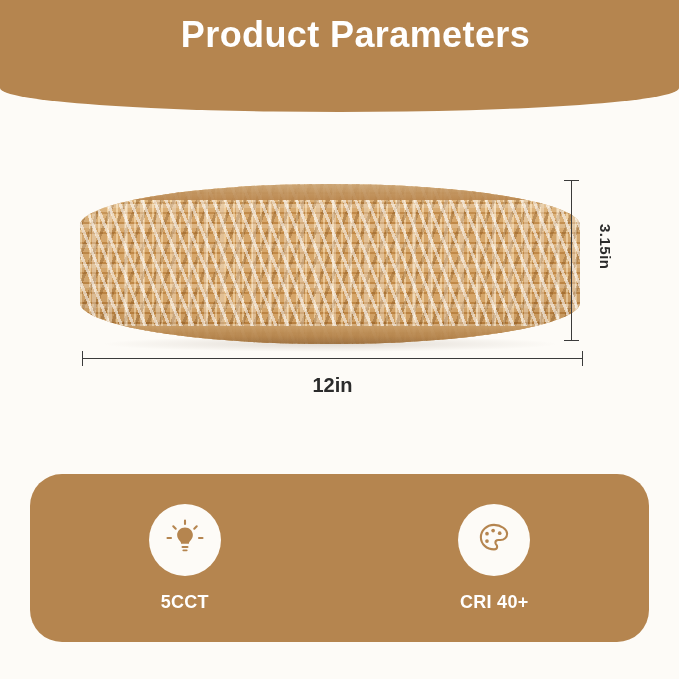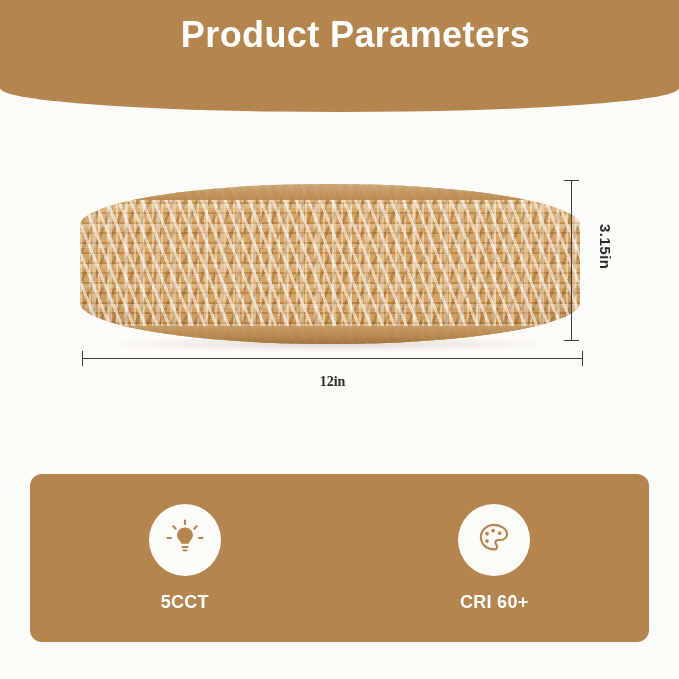--- a/index.html
+++ b/index.html
@@ -126,29 +126,29 @@
     width:1px;height:15px;
     background:#3b3b3b;
   }
   .dim-h-cap-l{left:22px;}
   .dim-h-cap-r{left:522px;}
   .dim-h-label{
     position:absolute;
     left:0;top:224px;
     width:545px;
     text-align:center;
-    font-size:14px;color:#2b2b2b;font-weight:bold;font-family:Liberation Serif, serif;
+    font-size:20px;color:#2b2b2b;font-weight:bold;
   }
   
   .specs-panel{
     position:absolute;
     left:30px;top:474px;
     width:619px;height:168px;
     background:#b5854f;
-    border-radius:12px;
+    border-radius:32px;
     display:flex;
     align-items:center;
     justify-content:space-around;
   }
   .spec{
     width:132px;
     display:flex;
     flex-direction:column;
     align-items:center;
   }
@@ -223,17 +223,17 @@
         <span>
           <svg width="42" height="42" viewBox="0 0 48 48" fill="none" stroke="#b5854f" stroke-width="2.4">
             <path d="M24 9c-8.3 0-15 6.3-15 14.2 0 7.8 6.7 13.8 15 13.8 2.2 0 3.6-1.3 3.6-3 0-1-.4-1.7-1-2.4-.6-.7-1-1.4-1-2.3 0-1.7 1.4-3 3.2-3h2.6c4.2 0 7.6-3.2 7.6-7.2C39 14.4 32.3 9 24 9z"></path>
             <circle cx="16" cy="19" r="2.1" fill="#b5854f" stroke="none"></circle>
             <circle cx="23" cy="15.5" r="2.1" fill="#b5854f" stroke="none"></circle>
             <circle cx="30.5" cy="18.5" r="2.1" fill="#b5854f" stroke="none"></circle>
             <circle cx="16" cy="27.5" r="2.1" fill="#b5854f" stroke="none"></circle>
           </svg>
         </span>
       </div>
-      <div class="spec-label">CRI 60+</div>
+      <div class="spec-label">CRI 40+</div>
     </div>
 
   </div>
 </div>
 
 </body></html>

